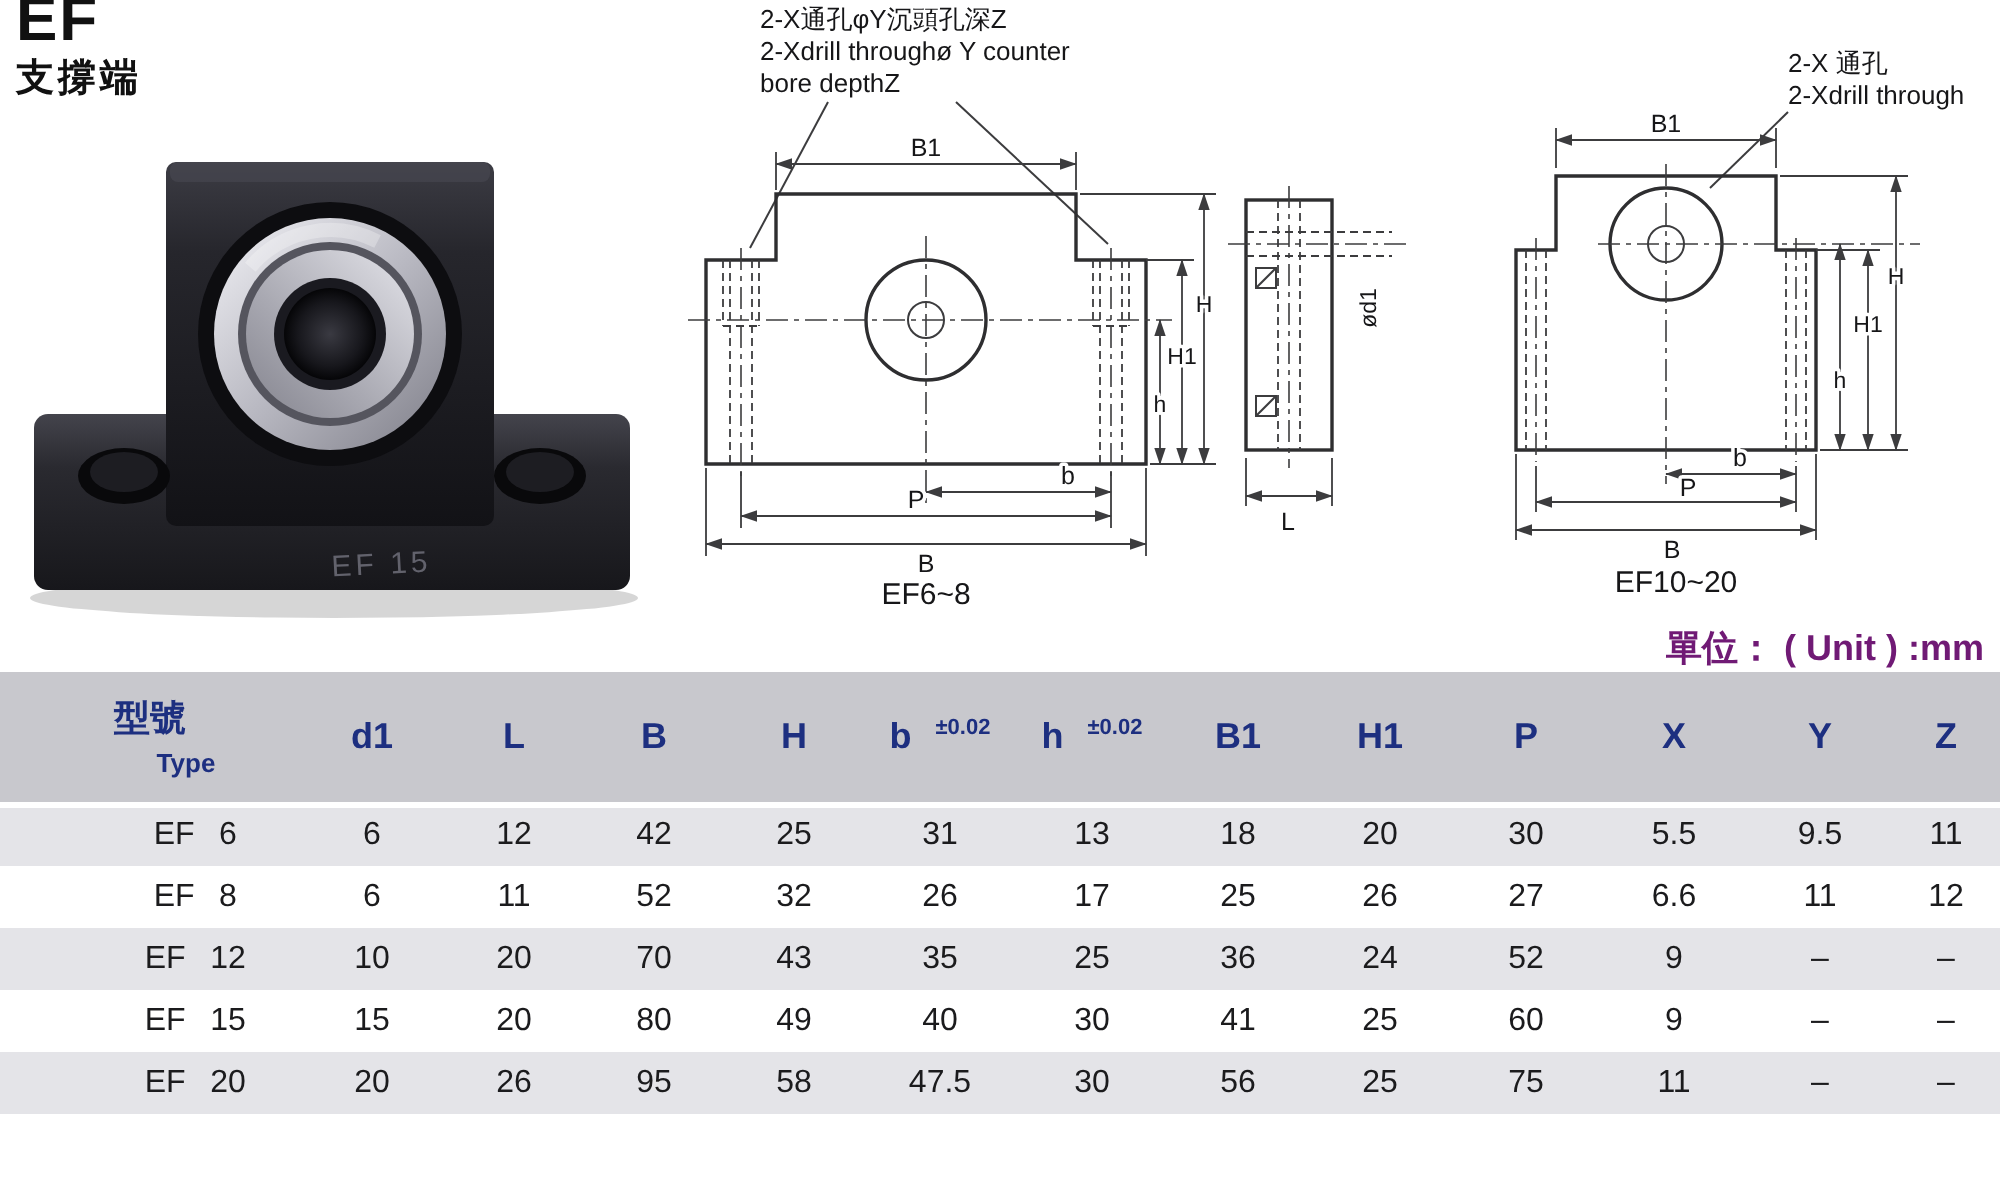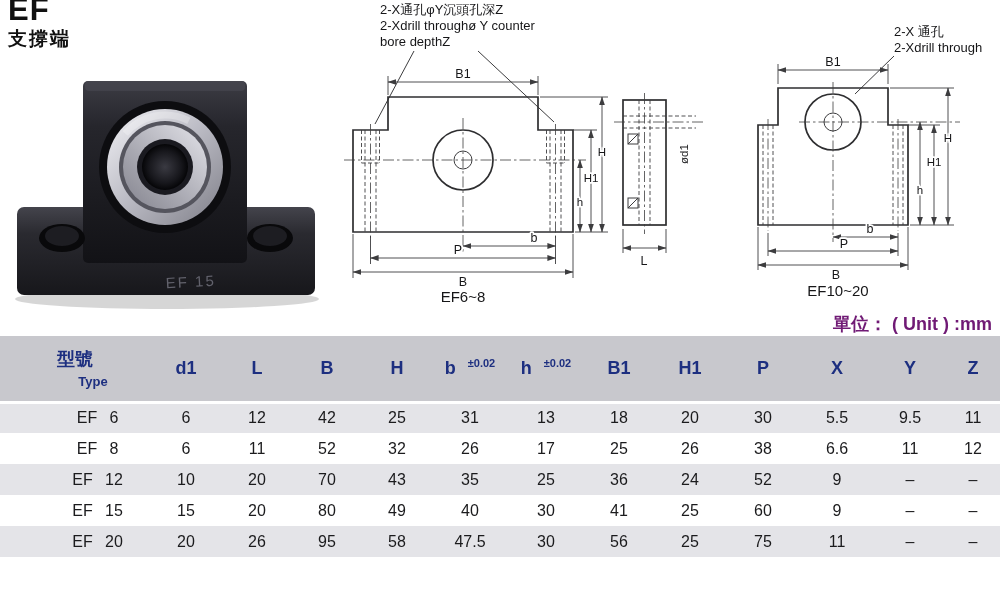--- a/index.html
+++ b/index.html
@@ -307,21 +307,21 @@
         <tr>
           <td class="type-cell"><span class="series">EF</span><span class="size">8</span></td>
           <td>6</td>
           <td>11</td>
           <td>52</td>
           <td>32</td>
           <td>26</td>
           <td>17</td>
           <td>25</td>
           <td>26</td>
-          <td>38</td>
+          <td>27</td>
           <td>6.6</td>
           <td>11</td>
           <td>12</td>
         </tr>
         <tr>
           <td class="type-cell"><span class="series">EF</span><span class="size">12</span></td>
           <td>10</td>
           <td>20</td>
           <td>70</td>
           <td>43</td>

